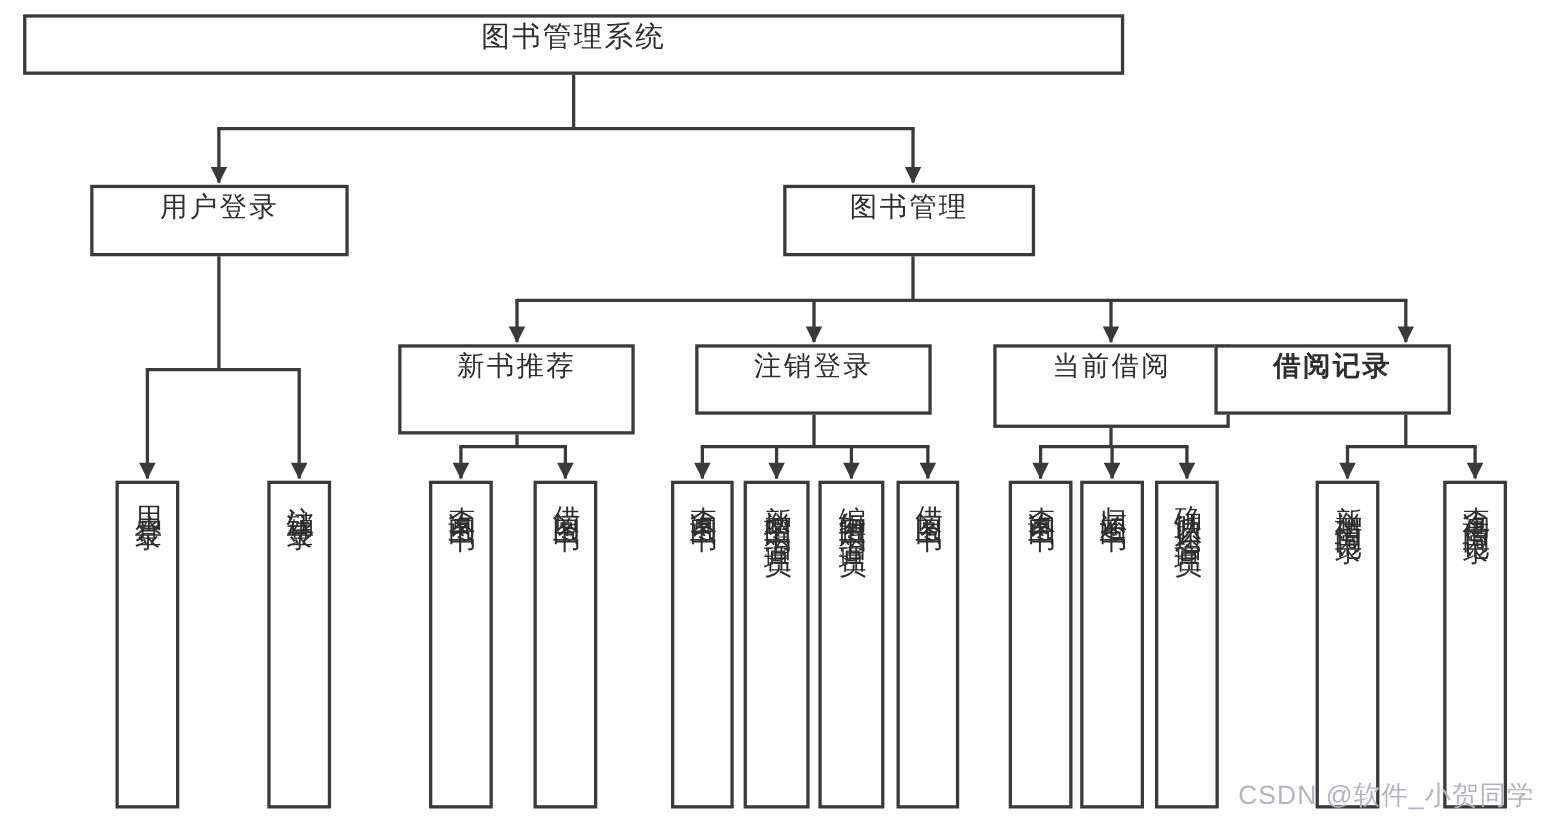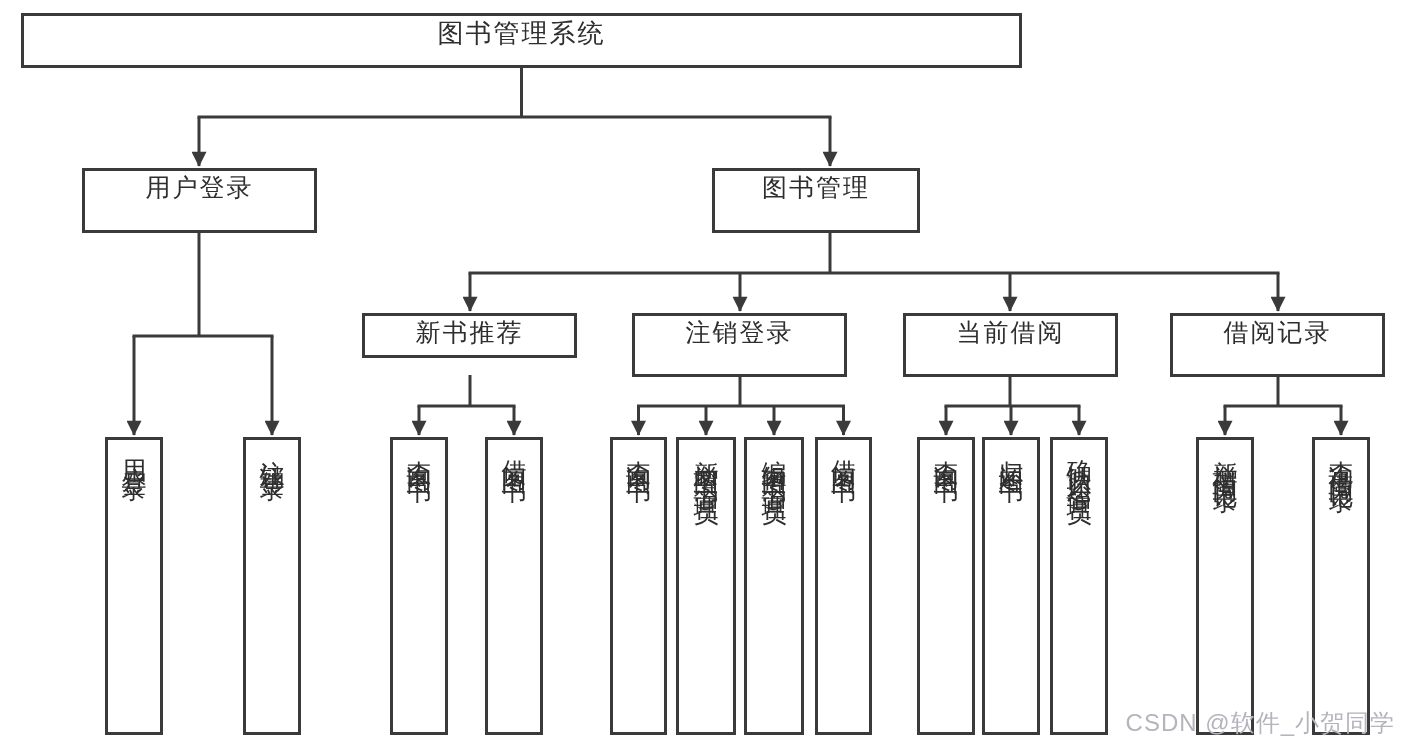--- a/index.html
+++ b/index.html
@@ -117,34 +117,34 @@
     </g>
   </svg>
 
   <div class="box h-box root-box" style="left:21px;top:13px;width:1001px;height:55px;">
     <span>图书管理系统</span>
   </div>
 
   <div class="box h-box" style="left:82px;top:168px;width:235px;height:65px;">
     <span>用户登录</span>
   </div>
-  <div class="box h-box" style="left:712px;top:168px;width:208px;height:65px;">
+  <div class="box h-box" style="left:712px;top:168px;width:229px;height:65px;">
     <span>图书管理</span>
   </div>
 
-  <div class="box h-box" style="left:362px;top:313px;width:215px;height:45px;">
+  <div class="box h-box" style="left:362px;top:313px;width:215px;height:82px;">
     <span>新书推荐</span>
   </div>
   <div class="box h-box" style="left:632px;top:313px;width:215px;height:64px;">
     <span>注销登录</span>
   </div>
-  <div class="box h-box" style="left:903px;top:313px;width:215px;height:64px;">
+  <div class="box h-box" style="left:903px;top:313px;width:215px;height:76px;">
     <span>当前借阅</span>
   </div>
-  <div class="box h-box" style="left:1170px;top:313px;width:215px;height:64px;">
+  <div class="box h-box" style="left:1104px;top:313px;width:215px;height:64px;font-weight:bold;">
     <span>借阅记录</span>
   </div>
 
   <div class="box v-box" style="left:105px;top:437px;width:58px;height:298px;">
     <span class="v-label">用户登录</span>
   </div>
   <div class="box v-box" style="left:243px;top:437px;width:58px;height:298px;">
     <span class="v-label">注销登录</span>
   </div>
 

